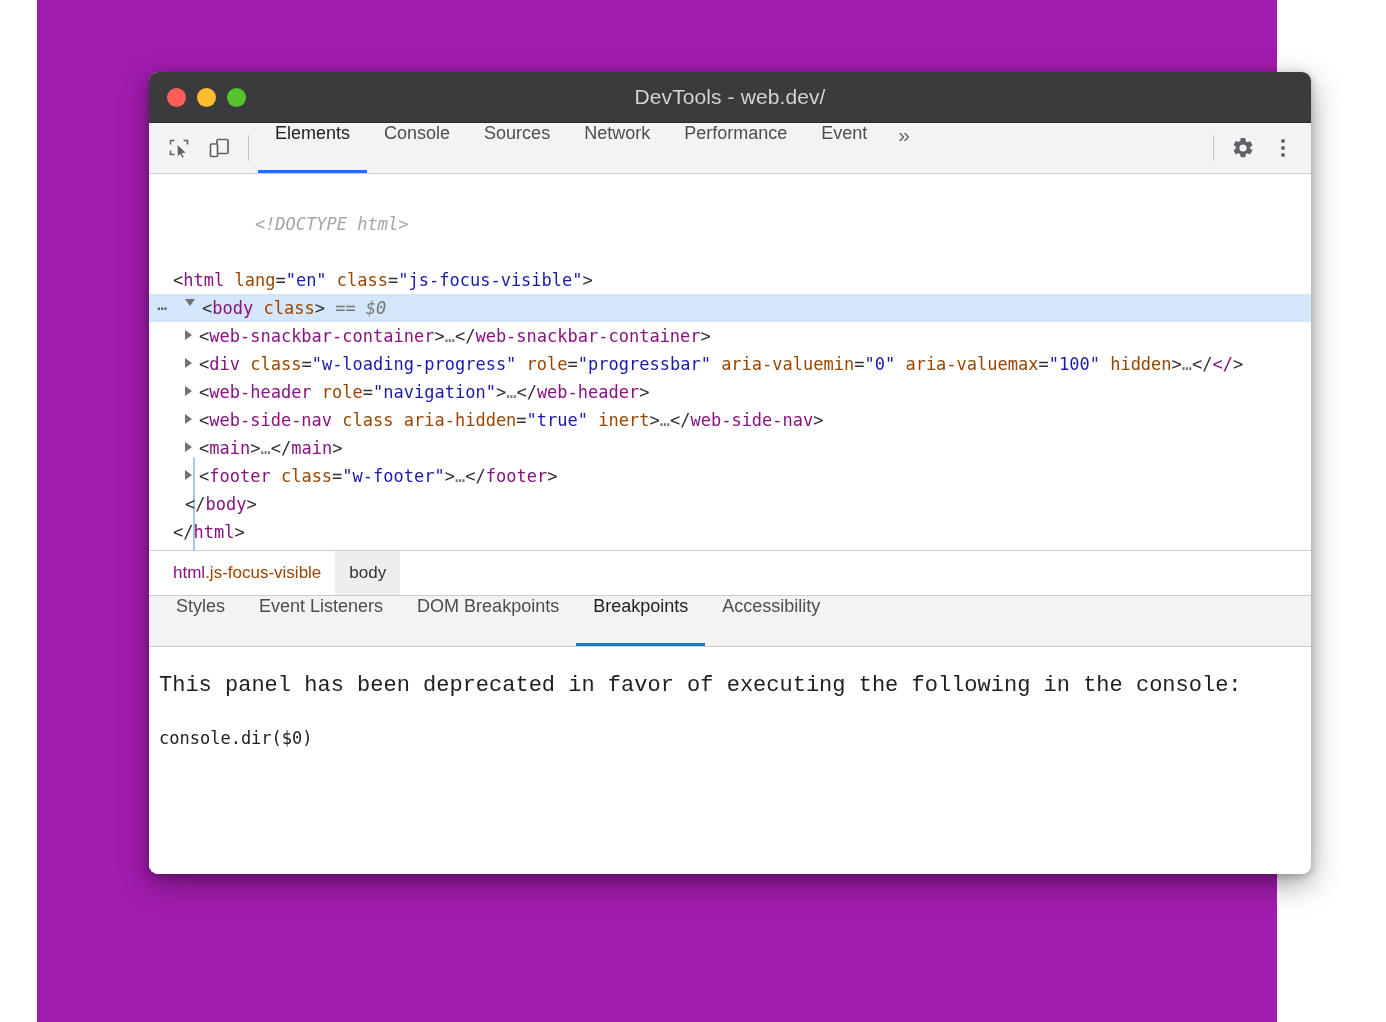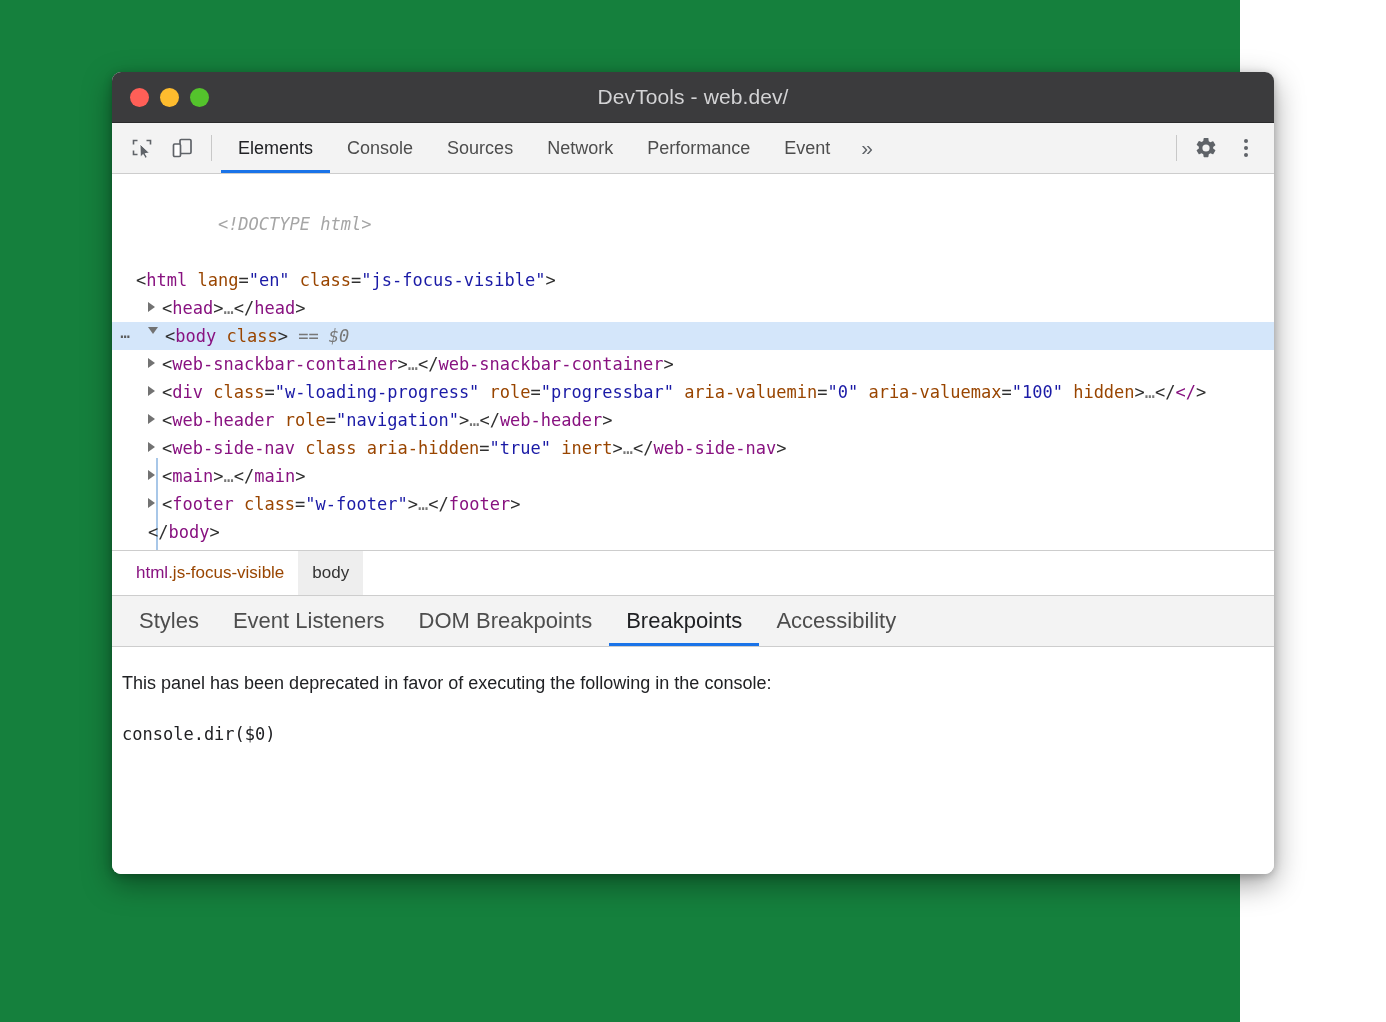--- a/index.html
+++ b/index.html
@@ -11,21 +11,22 @@
     height: 1022px;
     background: #ffffff;
     font-family: "Liberation Sans", sans-serif;
     overflow: hidden;
   }
 
   #root {
     position: relative;
     width: 1240px;
     height: 1022px;
-    background: #15803d;
+    background: #a21caf;
+    margin-left: 37px;
   }
 
   
   .window {
     position: absolute;
     left: 112px;
     top: 72px;
     width: 1162px;
     height: 802px;
     border-radius: 9px;
@@ -99,21 +100,20 @@
     margin: 12px 9px 12px 9px;
     flex: 0 0 1px;
   }
   .tabs {
     display: flex;
     align-items: stretch;
   }
   .tab {
     position: relative;
     display: flex;
-    align-items: center;
     padding: 0 17px;
     font-size: 18px;
     color: #4d4d4d;
     cursor: pointer;
     white-space: nowrap;
   }
   .tab.active {
     color: #202124;
   }
   .tab.active::after {
@@ -249,23 +249,22 @@
     height: 50px;
     background: #f3f3f3;
     border-bottom: 1px solid #cdcdcd;
     display: flex;
     align-items: stretch;
     padding-left: 10px;
   }
   .subtab {
     position: relative;
     display: flex;
-    align-items: center;
     padding: 0 17px;
-    font-size: 22px;
+    font-size: 18px;
     color: #4d4d4d;
     cursor: pointer;
     white-space: nowrap;
   }
   .subtab.active { color: #202124; }
   .subtab.active::after {
     content: "";
     position: absolute;
     left: 0;
     right: 0;
@@ -275,23 +274,23 @@
   }
 
   
   .pane {
     flex: 1 1 auto;
     background: #ffffff;
     padding: 26px 0 0 10px;
   }
   .pane p {
     margin: 0 0 30px 0;
-    font-size: 18px;
+    font-size: 22px;
     color: #202124;
-    font-family: Liberation Sans, sans-serif;
+    font-family: Liberation Mono, monospace;
   }
   .pane p.code {
     font-family: "DejaVu Sans Mono", monospace;
     font-size: 17px;
     color: #202124;
   }
 </style>
 </head>
 <body>
 
@@ -372,21 +371,20 @@
     <div class="dom-tree">
 
       <div class="guide"></div>
 
       <div class="node">
         <span class="doctype">&lt;!DOCTYPE html&gt;</span>
       </div>
 
       <div class="node"><span class="punc">&lt;</span><span class="tag">html</span><span class="punc"> </span><span class="attr">lang</span><span class="punc">=</span><span class="val">"en"</span><span class="punc"> </span><span class="attr">class</span><span class="punc">=</span><span class="val">"js-focus-visible"</span><span class="punc">&gt;</span></div>
 
-      <div class="node lvl1"><span class="tw"></span><span class="punc">&lt;</span><span class="tag">head</span><span class="punc">&gt;</span><span class="dots">…</span><span class="punc">&lt;/</span><span class="tag">head</span><span class="punc">&gt;</span></div>
 
       <div class="node lvl1 sel"><span class="ellipsis-left">⋯</span><span class="tw open"></span><span class="punc">&lt;</span><span class="tag">body</span><span class="punc"> </span><span class="attr">class</span><span class="punc">&gt;</span><span class="punc"> </span><span class="meta">== $0</span></div>
 
       <div class="node lvl2x"><span class="tw"></span><span class="punc">&lt;</span><span class="tag">web-snackbar-container</span><span class="punc">&gt;</span><span class="dots">…</span><span class="punc">&lt;/</span><span class="tag">web-snackbar-container</span><span class="punc">&gt;</span></div>
 
       <div class="node lvl2x"><span class="tw"></span><span class="punc">&lt;</span><span class="tag">div</span><span class="punc"> </span><span class="attr">class</span><span class="punc">=</span><span class="val">"w-loading-progress"</span><span class="punc"> </span><span class="attr">role</span><span class="punc">=</span><span class="val">"progressbar"</span><span class="punc"> </span><span class="attr">aria-valuemin</span><span class="punc">=</span><span class="val">"0"</span><span class="punc"> </span><span class="attr">aria-valuemax</span><span class="punc">=</span><span class="val">"100"</span><span class="punc"> </span><span class="attr">hidden</span><span class="punc">&gt;</span><span class="dots">…</span><span class="punc">&lt;/</span><span class="tag">&lt;/</span><span class="punc">&gt;</span></div>
 
       <div class="node lvl2x"><span class="tw"></span><span class="punc">&lt;</span><span class="tag">web-header</span><span class="punc"> </span><span class="attr">role</span><span class="punc">=</span><span class="val">"navigation"</span><span class="punc">&gt;</span><span class="dots">…</span><span class="punc">&lt;/</span><span class="tag">web-header</span><span class="punc">&gt;</span></div>
 
       <div class="node lvl2x"><span class="tw"></span><span class="punc">&lt;</span><span class="tag">web-side-nav</span><span class="punc"> </span><span class="attr">class</span><span class="punc"> </span><span class="attr">aria-hidden</span><span class="punc">=</span><span class="val">"true"</span><span class="punc"> </span><span class="attr">inert</span><span class="punc">&gt;</span><span class="dots">…</span><span class="punc">&lt;/</span><span class="tag">web-side-nav</span><span class="punc">&gt;</span></div>

